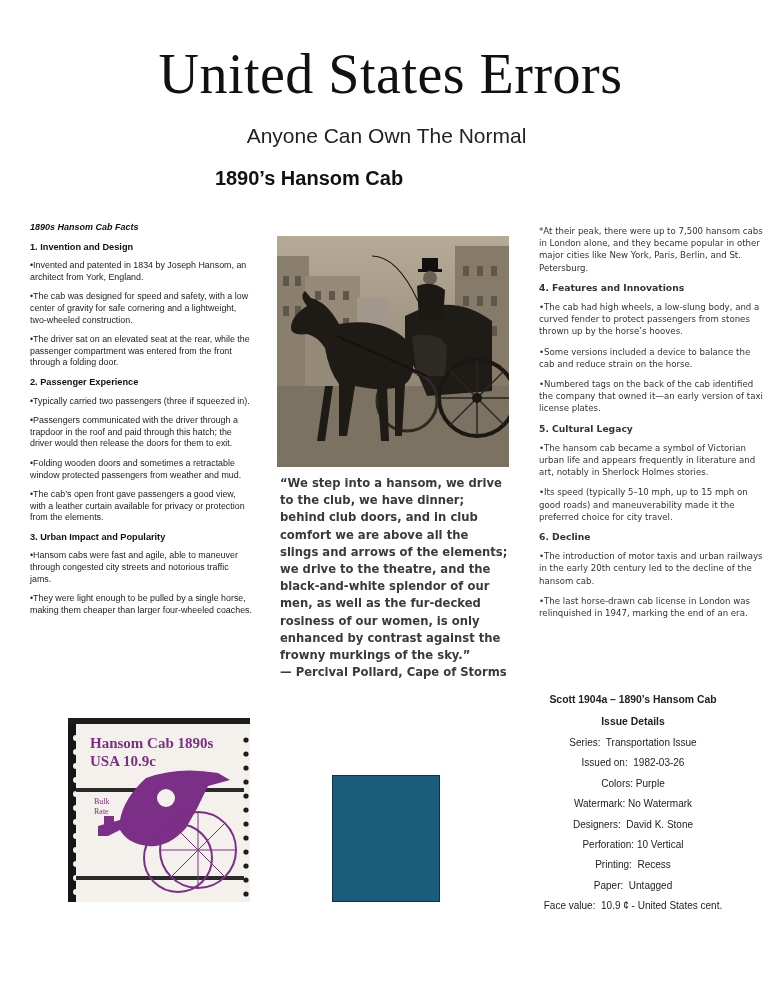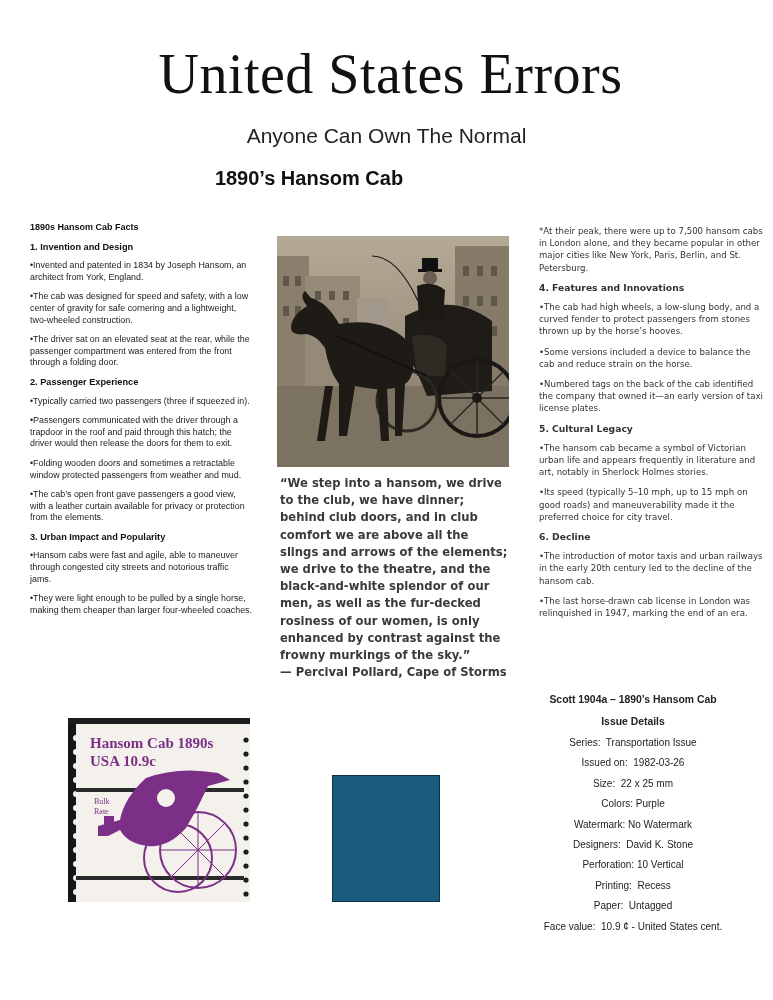--- a/index.html
+++ b/index.html
@@ -6,21 +6,21 @@
   body { width: 773px; height: 1000px; position: relative; overflow: hidden; color: #1a1a1a; font-family: "Liberation Sans", sans-serif; }
   .abs { position: absolute; }
 
   .main-title { left: 4px; width: 773px; top: 38px; text-align: center; font-family: "Liberation Serif", "DejaVu Serif", serif; font-size: 56px; line-height: 72px; color: #111; letter-spacing: 0.5px; }
   .subtitle { left: 0; width: 773px; top: 123px; text-align: center; font-size: 21px; line-height: 26px; color: #222; }
   .sub-heading { left: 0; width: 618px; top: 165px; text-align: center; font-size: 20px; font-weight: bold; line-height: 26px; color: #111; }
 
   .col { font-size: 8.9px; line-height: 11.6px; color: #222; }
   .col-left { left: 30px; top: 222px; width: 222px; }
   .col-right { left: 539px; top: 225px; width: 225px; font-family: "DejaVu Sans", sans-serif; font-size: 8.6px; line-height: 12.2px; color: #333; }
-  .col .facts-title { font-weight: bold; font-size: 9px; margin-bottom: 8px; color: #111; }
+  .col .facts-title { font-weight: bold; font-size: 9px; margin-bottom: 8px; color: #111; font-style: italic; }
   .col .sec-title { font-weight: bold; font-size: 9.2px; margin: 0 0 7px 0; color: #111; }
   .col-right .sec-title { font-size: 9.2px; color: #333; }
   .col p { margin: 0 0 8px 0; }
 
   .illustration { left: 277px; top: 236px; width: 232px; height: 231px; background: #7a7366; overflow: hidden; }
   .illustration svg { display: block; }
 
   .quote { left: 280px; top: 475px; width: 230px; font-family: "DejaVu Sans", sans-serif; font-weight: bold; font-size: 11.6px; line-height: 17.2px; color: #3a3a3a; }
   .quote .attrib { display: block; }
   .quote .book { }
@@ -204,21 +204,20 @@
   </svg>
 </div>
 
 <div class="abs swatch"></div>
 
 <div class="abs details">
   <div class="scott">Scott 1904a – 1890’s Hansom Cab</div>
   <div class="issue-title">Issue Details</div>
   <div class="row"><span>Series:</span>&nbsp; <span>Transportation Issue</span></div>
   <div class="row"><span>Issued on:</span>&nbsp; <span>1982-03-26</span></div>
-  <div class="row"><span>Size:</span>&nbsp; <span>22 x 25 mm</span></div>
   <div class="row"><span>Colors:</span> <span>Purple</span></div>
   <div class="row"><span>Watermark:</span> <span>No Watermark</span></div>
   <div class="row"><span>Designers:</span>&nbsp; <span>David K. Stone</span></div>
   <div class="row"><span>Perforation:</span> <span>10 Vertical</span></div>
   <div class="row"><span>Printing:</span>&nbsp; <span>Recess</span></div>
   <div class="row"><span>Paper:</span>&nbsp; <span>Untagged</span></div>
   <div class="row"><span>Face value:</span>&nbsp; <span>10.9 ¢ - United States cent.</span></div>
 </div>
 
 </body></html>

